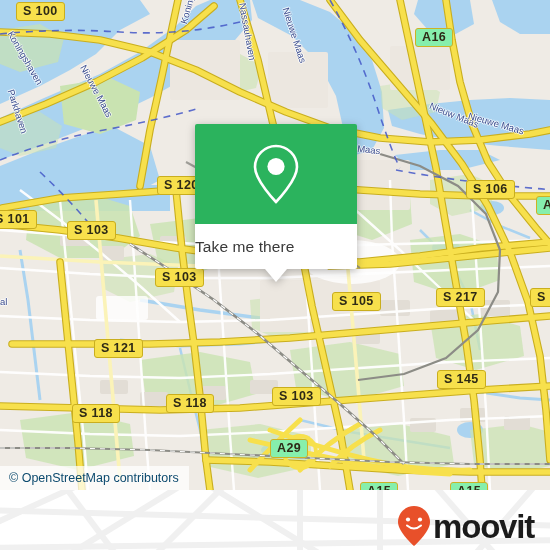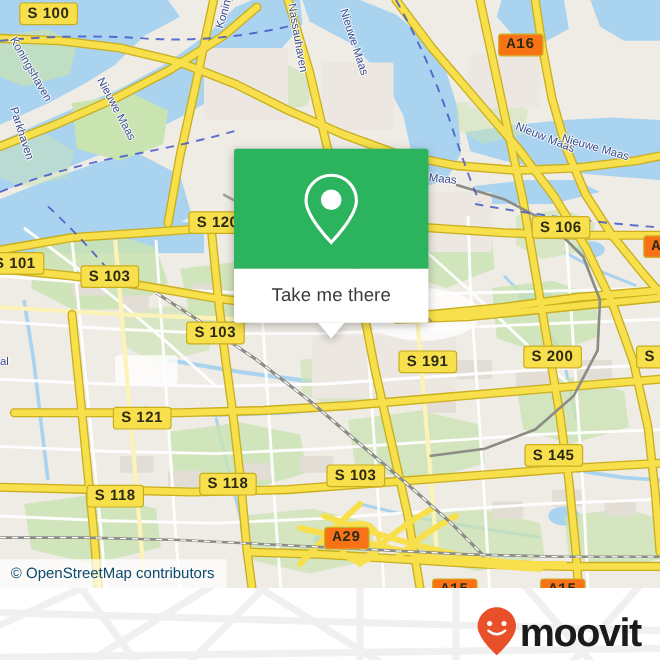--- a/index.html
+++ b/index.html
@@ -28,21 +28,21 @@
     color:#2e2a16;
     font-size:12.5px;
     font-weight:bold;
     letter-spacing:.4px;
     padding:1.5px 6px 2.5px 6px;
     line-height:13px;
     white-space:nowrap;
     box-sizing:border-box;
     font-family:"Liberation Sans","DejaVu Sans",sans-serif;
   }
-  .shield.motorway{background:#f97316;border-color:#cdb224;font-family:Liberation Mono, monospace;}
+  .shield.motorway{background:#86efac;border-color:#cdb224;}
 
   
   .maplabel{
     position:absolute;
     color:#3b4d8f;
     font-size:9.5px;
     white-space:nowrap;
     font-family:"Liberation Sans","DejaVu Sans",sans-serif;
     text-shadow:
       1px 0 0 rgba(255,255,255,.85),-1px 0 0 rgba(255,255,255,.85),
@@ -55,21 +55,21 @@
     position:absolute;left:195px;top:124px;width:162px;
     filter:drop-shadow(0 2px 4px rgba(0,0,0,.28));
   }
   .popup-head{
     height:100px;background:#2bb35d;
     display:flex;align-items:center;justify-content:center;
     border-radius:2px 2px 0 0;
   }
   .popup-body{
     background:#fff;height:45px;
-    display:flex;align-items:center;justify-content:center;
+    display:flex;align-items:center;
     border-radius:0 0 2px 2px;
   }
   .popup-cta{
     font-size:15.5px;color:#3a3a3a;letter-spacing:.1px;
     font-family:"Liberation Sans","DejaVu Sans",sans-serif;
   }
   .popup-tail{
     position:absolute;left:50%;top:145px;margin-left:-11px;
     width:0;height:0;
     border-left:11px solid transparent;
@@ -309,27 +309,27 @@
         <div class="maplabel" style="left: 432px; top: 100px; transform: rotate(22deg);">Nieuw Maas</div>
         <div class="maplabel" style="left: 470px; top: 110px; transform: rotate(16deg);">Nieuwe Maas</div>
         <div class="maplabel" style="left: 350px; top: 142px; transform: rotate(6deg);">e Maas</div>
         <div class="maplabel" style="left: 0px; top: 296px; transform: rotate(0deg);">al</div>
       </div>
 
     <div id="shields">
         <div class="shield" style="left: 16px; top: 2px;">S 100</div>
         <div class="shield motorway" style="left: 415px; top: 28px;">A16</div>
         <div class="shield" style="left: 157px; top: 176px;">S 120</div>
-        <div class="shield" style="left: 443px; top: 180px;">S 106</div>
+        <div class="shield" style="left: 466px; top: 180px;">S 106</div>
         <div class="shield motorway" style="left: 536px; top: 196px;">A1</div>
         <div class="shield" style="left: -12px; top: 210px;">S 101</div>
         <div class="shield" style="left: 67px; top: 221px;">S 103</div>
         <div class="shield" style="left: 155px; top: 268px;">S 103</div>
-        <div class="shield" style="left: 332px; top: 292px;">S 191</div>
-        <div class="shield" style="left: 436px; top: 288px;">S 200</div>
+        <div class="shield" style="left: 332px; top: 292px;">S 105</div>
+        <div class="shield" style="left: 436px; top: 288px;">S 217</div>
         <div class="shield" style="left: 530px; top: 288px;">S 10</div>
         <div class="shield" style="left: 83px; top: 339px; margin-left: 11px;">S 121</div>
         <div class="shield" style="left: 437px; top: 370px;">S 145</div>
         <div class="shield" style="left: 272px; top: 387px;">S 103</div>
         <div class="shield" style="left: 166px; top: 394px;">S 118</div>
         <div class="shield" style="left: 72px; top: 404px;">S 118</div>
         <div class="shield motorway" style="left: 270px; top: 439px;">A29</div>
         <div class="shield motorway" style="left: 360px; top: 482px;">A15</div>
         <div class="shield motorway" style="left: 450px; top: 482px;">A15</div>
       </div>

